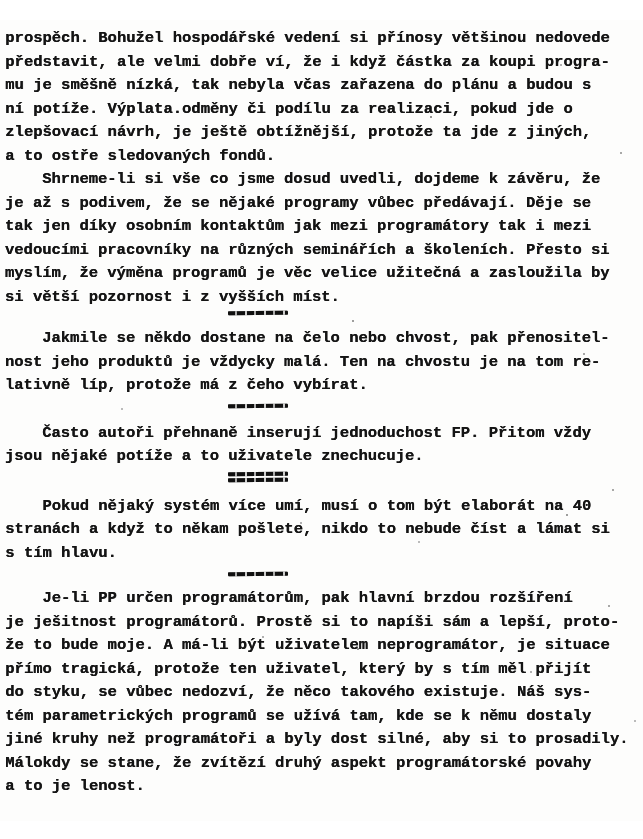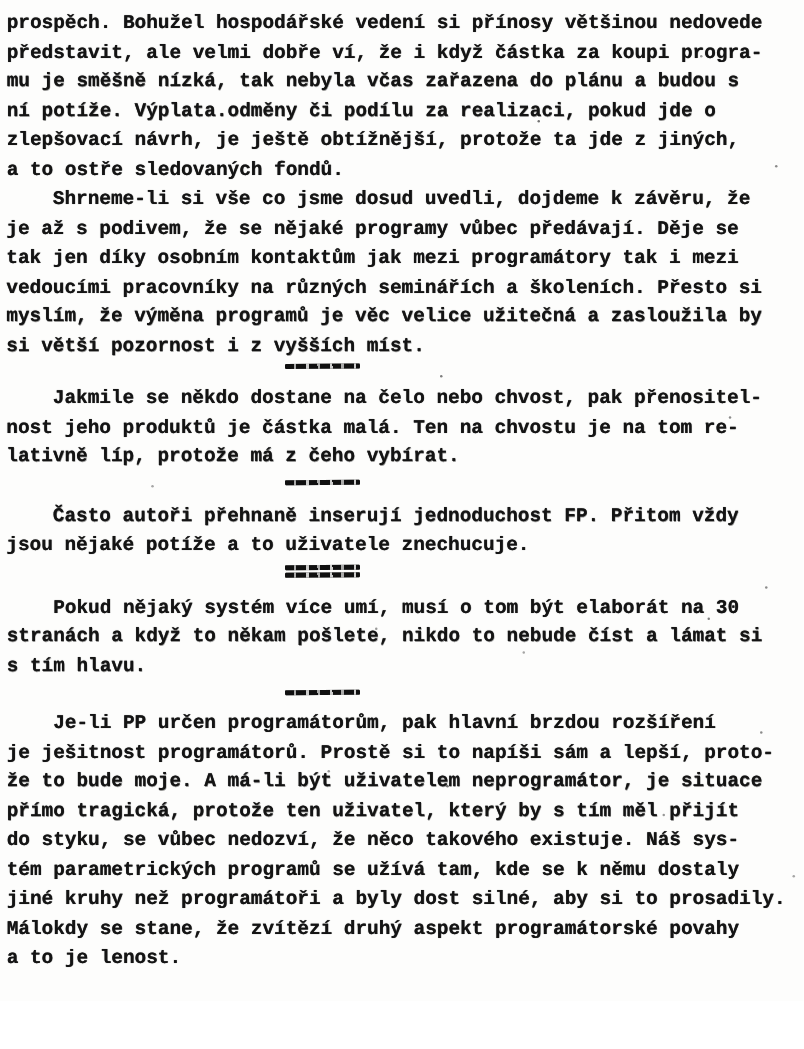--- a/index.html
+++ b/index.html
@@ -14,20 +14,21 @@
     background: #fdfdfc;
     overflow: hidden;
     box-sizing: border-box;
     padding: 7px 0 0 5px;
     font-family: "Liberation Mono", "DejaVu Sans Mono", monospace;
     font-size: 15.5px;
     line-height: 23.5px;
     font-weight: bold;
     color: #141414;
     text-shadow: 0 0 0.6px rgba(10,10,10,0.75), 0.3px 0.3px 0 rgba(20,20,20,0.4);
+    margin-top: 20px;
   }
   .para {
     margin: 0;
     white-space: pre;
   }
   
   .para:nth-child(odd)  { transform: translateX(0.3px); }
   .divider {
     width: 60px;
     height: 4px;
@@ -86,28 +87,28 @@
 zlepšovací návrh, je ještě obtížnější, protože ta jde z jiných,
 a to ostře sledovaných fondů.</p>
   <p class="para p2">    Shrneme-li si vše co jsme dosud uvedli, dojdeme k závěru, že
 je až s podivem, že se nějaké programy vůbec předávají. Děje se
 tak jen díky osobním kontaktům jak mezi programátory tak i mezi
 vedoucími pracovníky na různých seminářích a školeních. Přesto si
 myslím, že výměna programů je věc velice užitečná a zasloužila by
 si větší pozornost i z vyšších míst.</p>
   <div class="divider d1"></div>
   <p class="para p3">    Jakmile se někdo dostane na čelo nebo chvost, pak přenositel-
-nost jeho produktů je částka malá. Ten na chvostu je na tom re-
+nost jeho produktů je vždycky malá. Ten na chvostu je na tom re-
 lativně líp, protože má z čeho vybírat.</p>
   <div class="divider d2"></div>
   <p class="para p4">    Často autoři přehnaně inserují jednoduchost FP. Přitom vždy
 jsou nějaké potíže a to uživatele znechucuje.</p>
   <div class="divider d3"></div>
   <div class="divider d4"></div>
-  <p class="para p6">    Pokud nějaký systém více umí, musí o tom být elaborát na 30
+  <p class="para p6">    Pokud nějaký systém více umí, musí o tom být elaborát na 40
 stranách a když to někam pošlete, nikdo to nebude číst a lámat si
 s tím hlavu.</p>
   <div class="divider d5"></div>
   <p class="para p7">    Je-li PP určen programátorům, pak hlavní brzdou rozšíření
 je ješitnost programátorů. Prostě si to napíši sám a lepší, proto-
 že to bude moje. A má-li být uživatelem neprogramátor, je situace
 přímo tragická, protože ten uživatel, který by s tím měl přijít
 do styku, se vůbec nedozví, že něco takového existuje. Náš sys-
 tém parametrických programů se užívá tam, kde se k němu dostaly
 jiné kruhy než programátoři a byly dost silné, aby si to prosadily.

